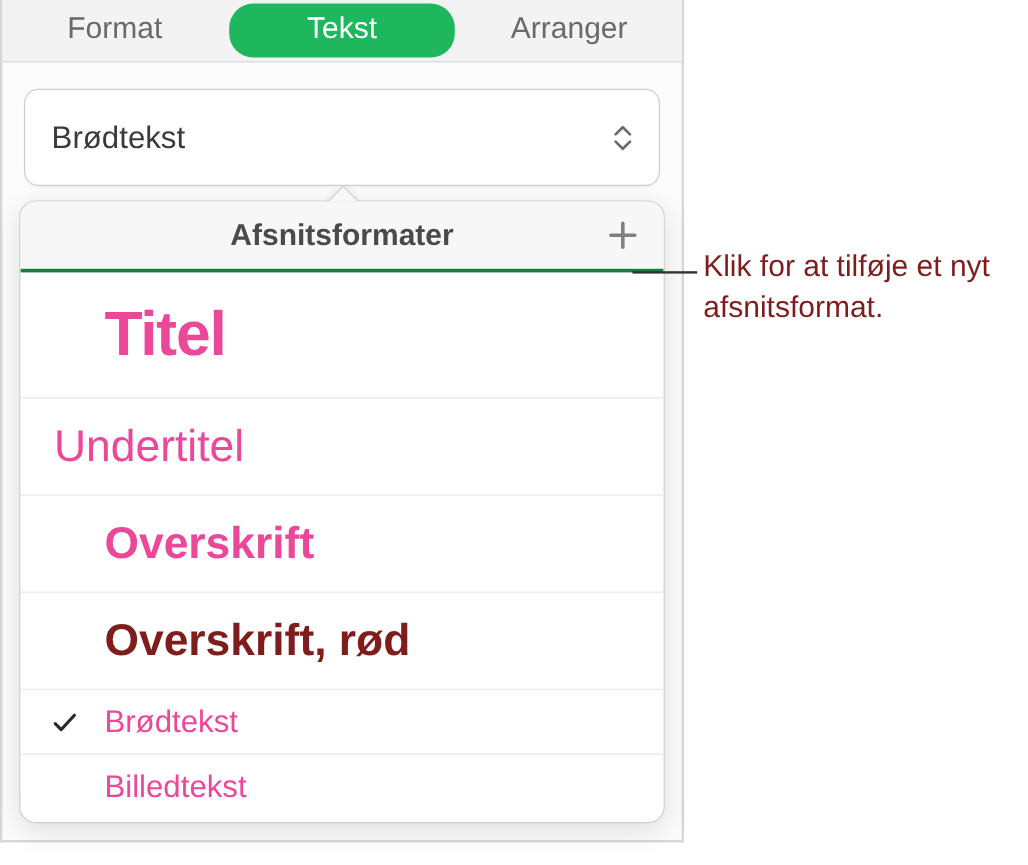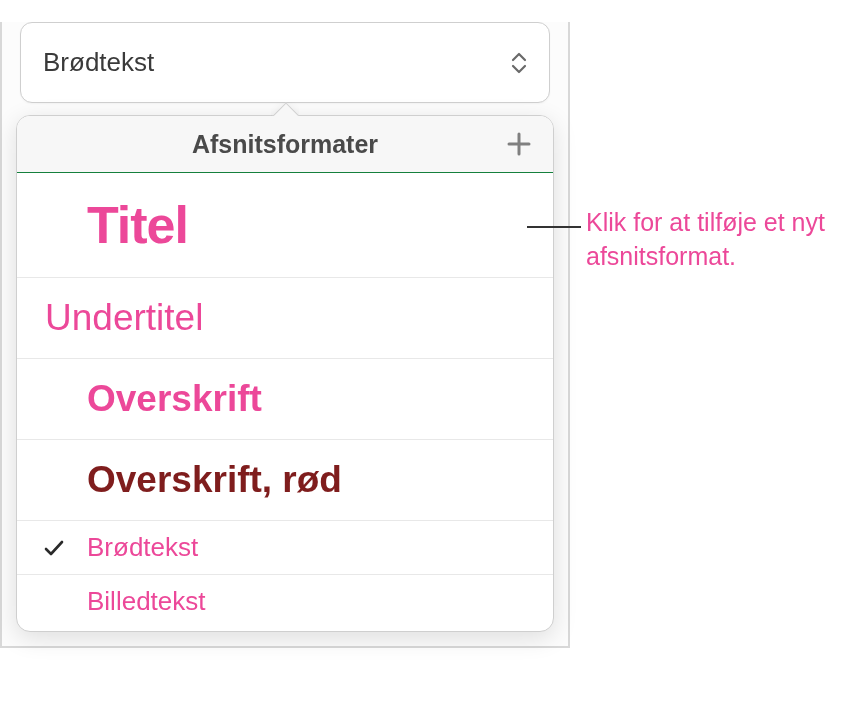--- a/index.html
+++ b/index.html
@@ -102,21 +102,21 @@
       box-shadow: 0 6px 24px rgba(0,0,0,0.12);
       overflow: hidden;
     }
     .popover-header {
       display: flex;
       align-items: center;
       justify-content: center;
       position: relative;
       padding: 14px 0 13px 0;
       background: #f7f7f7;
-      border-bottom: 1px solid #15803d;
+      border-bottom: 3px solid #15803d;
     }
     .popover-title {
       font-size: 25px;
       font-weight: 600;
       color: #4a4a4a;
     }
     .add-button {
       position: absolute;
       right: 18px;
       top: 50%;
@@ -193,37 +193,42 @@
       height: 22px;
     }
     .callout {
       position: absolute;
       left: 586px;
       top: 206px;
       width: 260px;
     }
     .callout-text {
       font-size: 25px;
-      color: #ec4899;
+      color: #7f1d1d;
       line-height: 1.35;
       font-weight: 400;
     }
     .callout-line {
       position: absolute;
       left: 527px;
       top: 226px;
       width: 54px;
       height: 2px;
       background: #333333;
     }
   </style>
 </head>
 <body>
 
 <div class="panel">
+  <div class="tabs">
+    <div class="tab">Format</div>
+    <div class="tab active">Tekst</div>
+    <div class="tab">Arranger</div>
+  </div>
 
   <div class="style-selector">
     <span class="style-selector-label">Brødtekst</span>
     <span class="chevrons">
       <svg viewBox="0 0 16 10">
           <path d="M2 8 L8 2 L14 8" stroke="#6a6a6a" stroke-width="2.2" fill="none" stroke-linecap="round" stroke-linejoin="round"></path>
         </svg>
       <svg viewBox="0 0 16 10">
           <path d="M2 2 L8 8 L14 2" stroke="#6a6a6a" stroke-width="2.2" fill="none" stroke-linecap="round" stroke-linejoin="round"></path>
         </svg>

